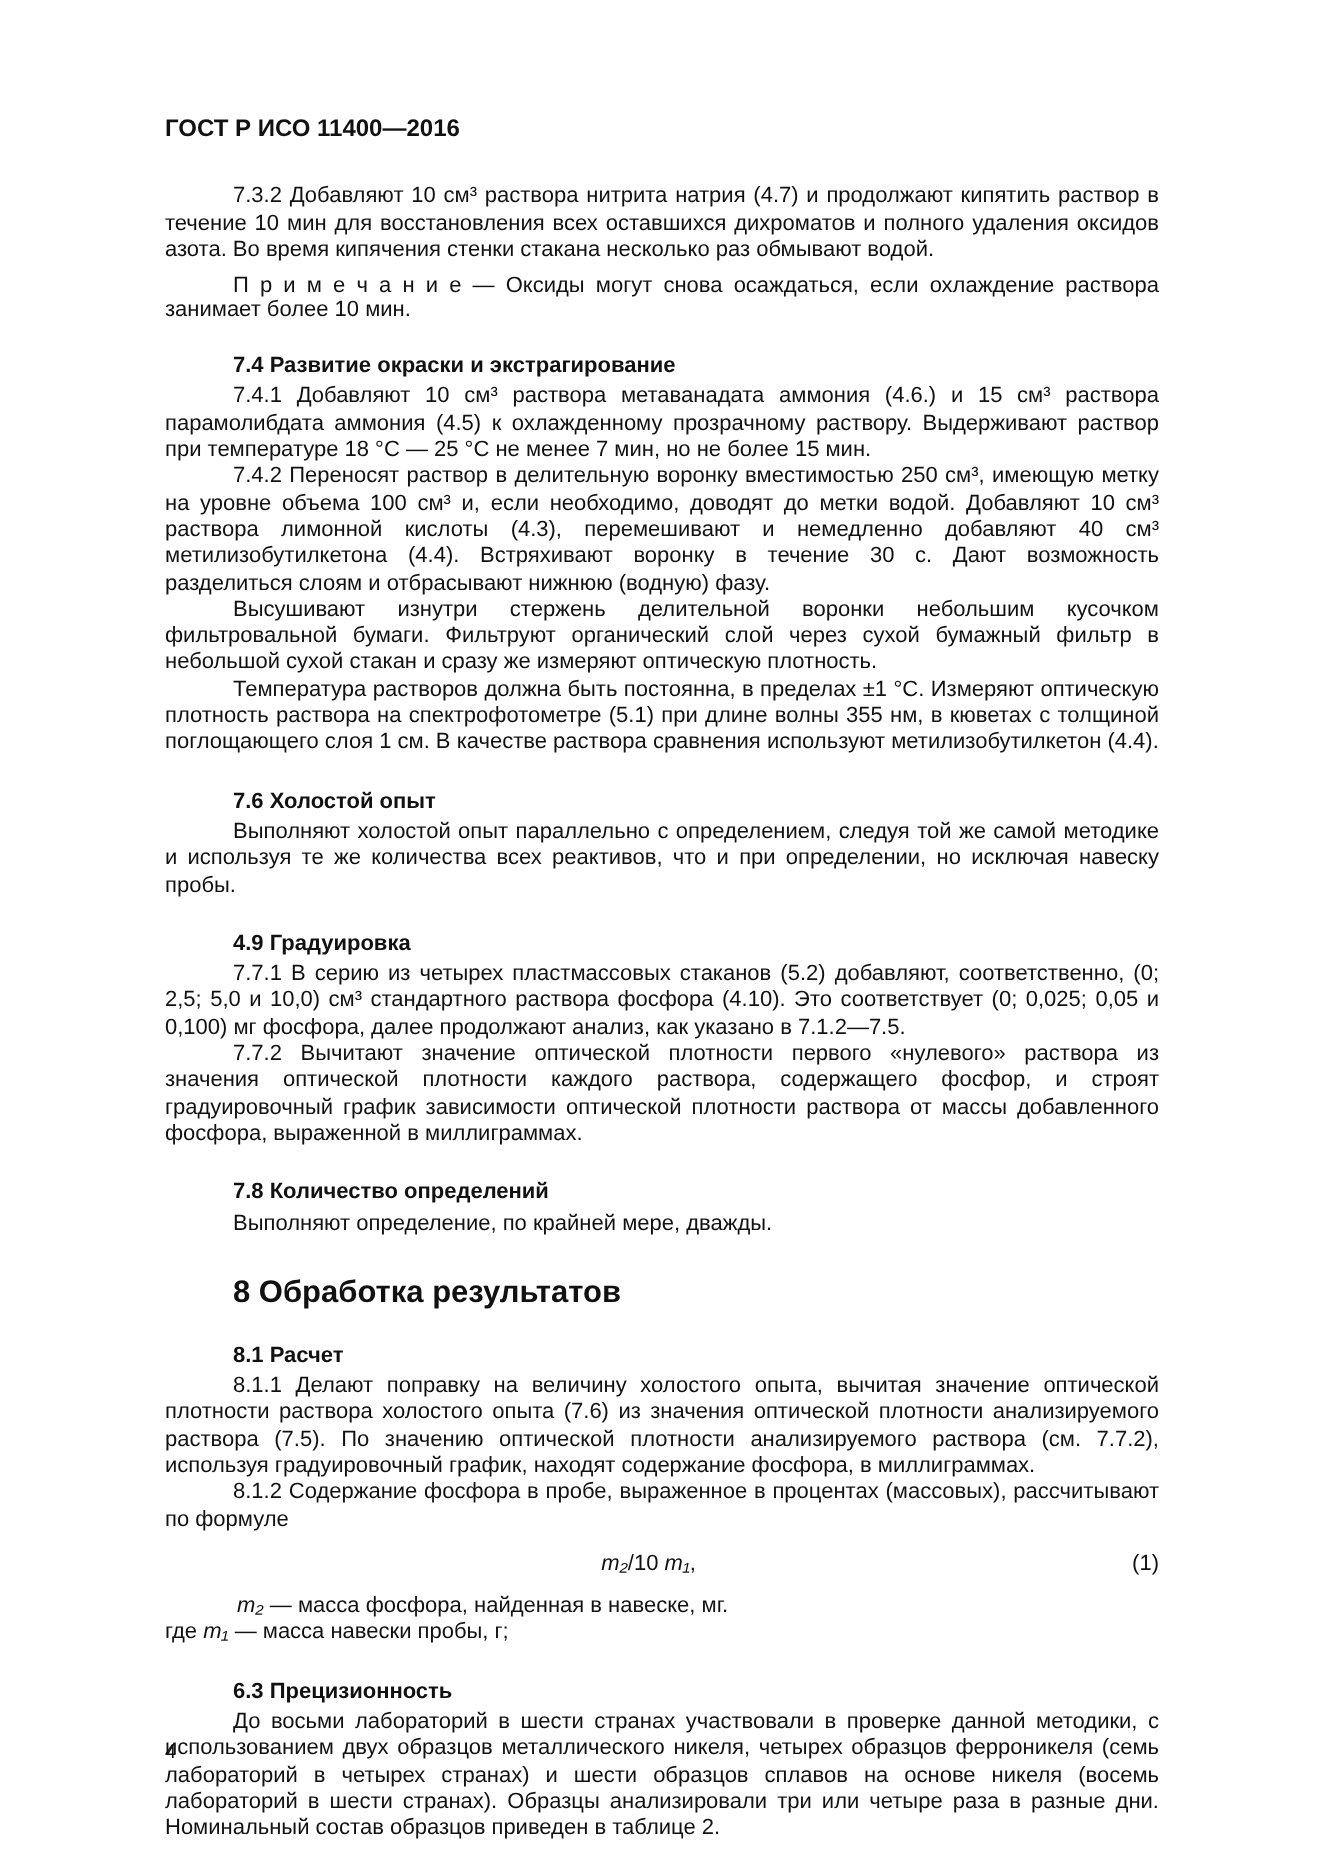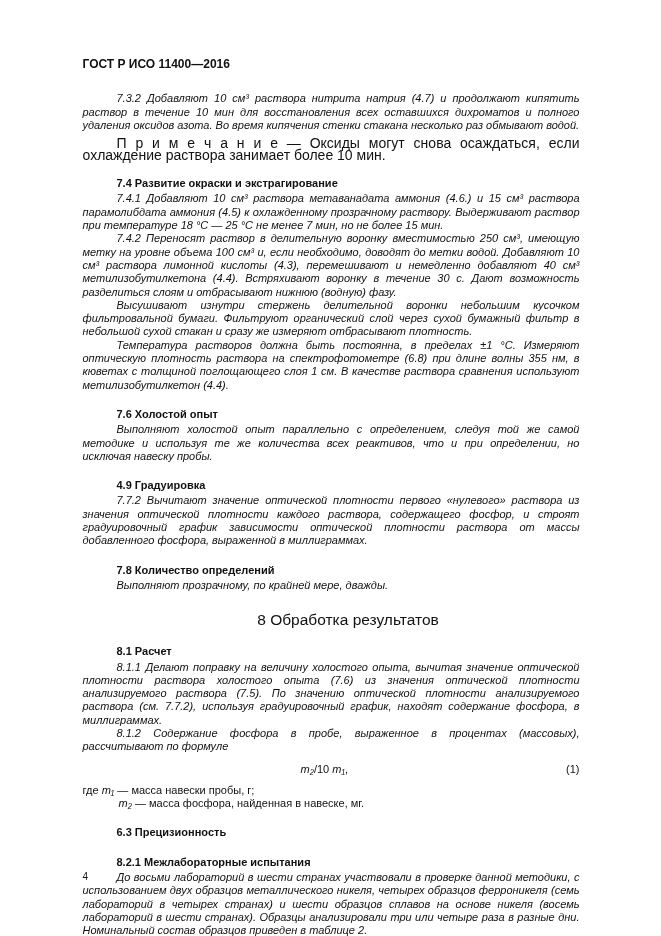--- a/index.html
+++ b/index.html
@@ -19,43 +19,41 @@
   }
   .doc-header {
     font-weight: bold;
     font-size: 12px;
     margin: 0 0 21px 0;
   }
   p.body {
     margin: 0;
     text-align: justify;
     text-indent: 34px;
-    font-style: italic;
   }
   .note {
     margin: 6px 0 3px 0;
-    font-size: 14px;
+    font-size: 11px;
     line-height: 11.5px;
     text-align: justify;
     text-indent: 34px;
   }
   .h3 {
     margin: 16px 0 2px 0;
     font-weight: bold;
     font-size: 11px;
     line-height: 13.3px;
     text-indent: 34px;
   }
   .h2 {
     margin: 19px 0 11px 0;
-    font-weight: normal;
+    font-weight: bold;
     font-size: 15.5px;
     line-height: 18px;
     text-indent: 34px;
-    text-align: center;
   }
   .formula-row {
     display: flex;
     align-items: flex-end;
     margin: 9px 0 8px 0;
   }
   .formula-expr { flex: 1; text-align: center; }
   .var { font-style: italic; }
   p.where { margin: 0; text-indent: 0; text-align: left; }
   p.where-2 { padding-left: 36px; }
@@ -73,46 +71,46 @@
 
   <div class="doc-header">ГОСТ Р ИСО 11400—2016</div>
 
   <p class="body">7.3.2 Добавляют 10 см³ раствора нитрита натрия (4.7) и продолжают кипятить раствор в течение 10 мин для восстановления всех оставшихся дихроматов и полного удаления оксидов азота. Во время кипячения стенки стакана несколько раз обмывают водой.</p>
 
   <p class="note">П р и м е ч а н и е — Оксиды могут снова осаждаться, если охлаждение раствора занимает более 10 мин.</p>
 
   <p class="h3">7.4 Развитие окраски и экстрагирование</p>
   <p class="body">7.4.1 Добавляют 10 см³ раствора метаванадата аммония (4.6.) и 15 см³ раствора парамолибдата аммония (4.5) к охлажденному прозрачному раствору. Выдерживают раствор при температуре 18 °C — 25 °C не менее 7 мин, но не более 15 мин.</p>
   <p class="body">7.4.2 Переносят раствор в делительную воронку вместимостью 250 см³, имеющую метку на уровне объема 100 см³ и, если необходимо, доводят до метки водой. Добавляют 10 см³ раствора лимонной кислоты (4.3), перемешивают и немедленно добавляют 40 см³ метилизобутилкетона (4.4). Встряхивают воронку в течение 30 с. Дают возможность разделиться слоям и отбрасывают нижнюю (водную) фазу.</p>
-  <p class="body">Высушивают изнутри стержень делительной воронки небольшим кусочком фильтровальной бумаги. Фильтруют органический слой через сухой бумажный фильтр в небольшой сухой стакан и сразу же измеряют отбрасывают плотность.</p>
+  <p class="body">Высушивают изнутри стержень делительной воронки небольшим кусочком фильтровальной бумаги. Фильтруют органический слой через сухой бумажный фильтр в небольшой сухой стакан и сразу же измеряют оптическую плотность.</p>
 
-  <p class="body">Температура растворов должна быть постоянна, в пределах ±1 °C. Измеряют оптическую плотность раствора на спектрофотометре (6.8) при длине волны 355 нм, в кюветах с толщиной поглощающего слоя 1 см. В качестве раствора сравнения используют метилизобутилкетон (4.4).</p>
+  <p class="body">Температура растворов должна быть постоянна, в пределах ±1 °C. Измеряют оптическую плотность раствора на спектрофотометре (5.1) при длине волны 355 нм, в кюветах с толщиной поглощающего слоя 1 см. В качестве раствора сравнения используют метилизобутилкетон (4.4).</p>
 
   <p class="h3">7.6 Холостой опыт</p>
   <p class="body">Выполняют холостой опыт параллельно с определением, следуя той же самой методике и используя те же количества всех реактивов, что и при определении, но исключая навеску пробы.</p>
 
   <p class="h3">4.9 Градуировка</p>
+  <p class="body">7.7.1 В серию из четырех пластмассовых стаканов (5.2) добавляют, соответственно, (0; 2,5; 5,0 и 10,0) см³ стандартного раствора фосфора (4.10). Это соответствует (0; 0,025; 0,05 и 0,100) мг фосфора, далее продолжают анализ, как указано в 7.1.2—7.5.</p>
   <p class="body">7.7.2 Вычитают значение оптической плотности первого «нулевого» раствора из значения оптической плотности каждого раствора, содержащего фосфор, и строят градуировочный график зависимости оптической плотности раствора от массы добавленного фосфора, выраженной в миллиграммах.</p>
 
   <p class="h3">7.8 Количество определений</p>
-  <p class="body">Выполняют прозрачному, по крайней мере, дважды.</p>
+  <p class="body">Выполняют определение, по крайней мере, дважды.</p>
 
   <p class="h2">8 Обработка результатов</p>
 
   <p class="h3">8.1 Расчет</p>
   <p class="body">8.1.1 Делают поправку на величину холостого опыта, вычитая значение оптической плотности раствора холостого опыта (7.6) из значения оптической плотности анализируемого раствора (7.5). По значению оптической плотности анализируемого раствора (см. 7.7.2), используя градуировочный график, находят содержание фосфора, в миллиграммах.</p>
   <p class="body">8.1.2 Содержание фосфора в пробе, выраженное в процентах (массовых), рассчитывают по формуле</p>
 
   <div class="formula-row">
     <span class="formula-expr"><span class="var">m₂</span><span>/10 </span><span class="var">m₁</span><span>,</span></span>
     <span class="formula-num">(1)</span>
   </div>
 
+  <p class="where where-2"><span class="var">m₂</span><span> — масса фосфора, найденная в навеске, мг.</span></p>
   <p class="where"><span>где </span><span class="var">m₁</span><span> — масса навески пробы, г;</span></p>
-  <p class="where where-2"><span class="var">m₂</span><span> — масса фосфора, найденная в навеске, мг.</span></p>
 
   <p class="h3">6.3 Прецизионность</p>
-  <p class="h3">8.2.1 Межлабораторные испытания</p>
   <p class="body">До восьми лабораторий в шести странах участвовали в проверке данной методики, с использованием двух образцов металлического никеля, четырех образцов ферроникеля (семь лабораторий в четырех странах) и шести образцов сплавов на основе никеля (восемь лабораторий в шести странах). Образцы анализировали три или четыре раза в разные дни. Номинальный состав образцов приведен в таблице 2.</p>
 
   <div class="page-number">4</div>
 
 </div>
 
 </body></html>

